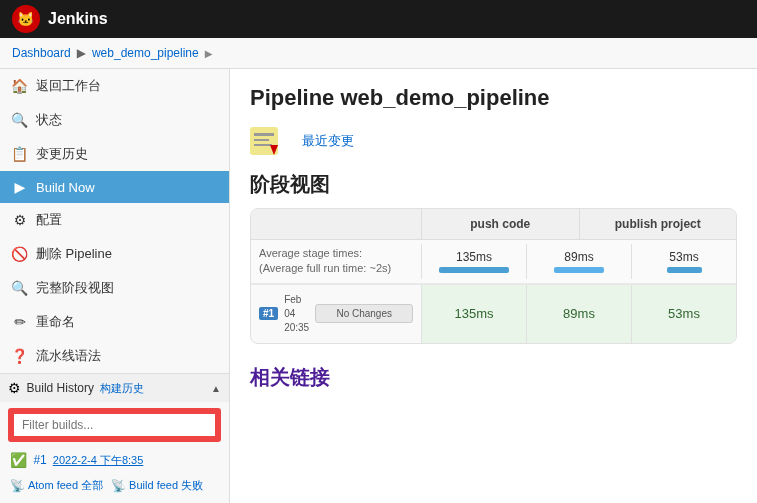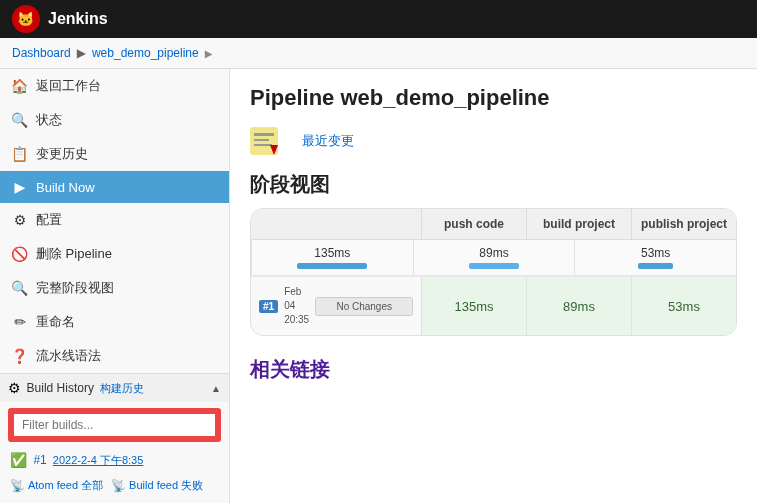--- a/index.html
+++ b/index.html
@@ -197,21 +197,21 @@
       font-size: 20px;
       font-weight: bold;
       color: #222;
       margin-bottom: 10px;
     }
 
     
     .stage-view {
       background: #f9f9f9;
       border: 1px solid #e0e0e0;
-      border-radius: 13px;
+      border-radius: 8px;
       margin-bottom: 20px;
       overflow: hidden;
     }
     .stage-header {
       display: flex;
       background: #f0f0f0;
       border-bottom: 1px solid #ddd;
     }
     .stage-header-label {
       flex: 0 0 170px;
@@ -414,25 +414,28 @@
       <a href="#">最近变更</a>
     </div>
 
     <h2 class="section-title">阶段视图</h2>
 
     <div class="stage-view">
 
       <div class="stage-header">
         <div class="stage-header-label"></div>
         <div class="stage-col-header">push code</div>
-        <div class="stage-col-header">build project</div>
         <div class="stage-col-header">publish project</div>
       </div>
 
       <div class="stage-avg-row">
+        <div class="stage-avg-label">
+          <span>Average stage times:</span><br>
+          <span>(Average full run time: ~2s)</span>
+        </div>
         <div class="stage-cell">
           <span class="time-value">135ms</span>
           <div class="stage-bar bar-blue" style="width:70px;"></div>
         </div>
         <div class="stage-cell">
           <span class="time-value">89ms</span>
           <div class="stage-bar bar-blue2" style="width:50px;"></div>
         </div>
         <div class="stage-cell">
           <span class="time-value">53ms</span>

